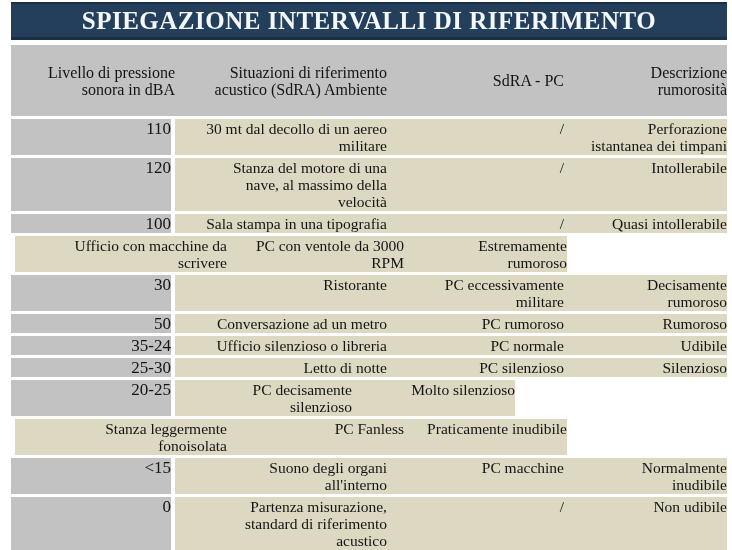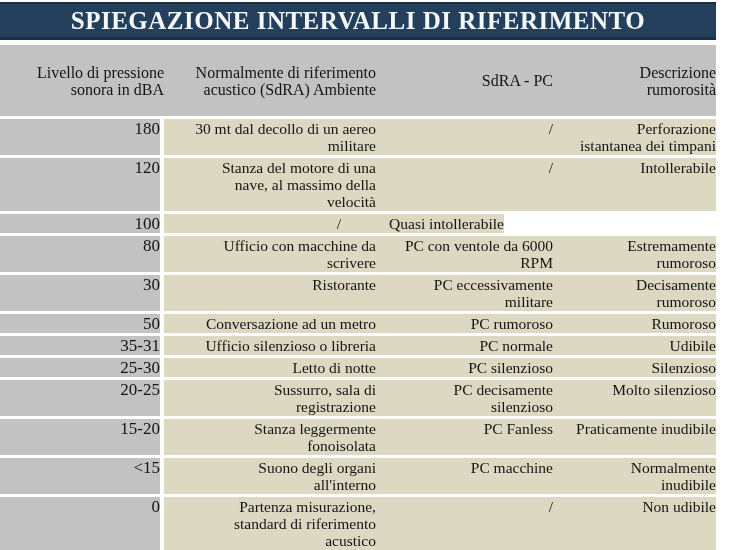--- a/index.html
+++ b/index.html
@@ -5,21 +5,21 @@
   html,body { margin:0; padding:0; }
   body {
     width:732px; height:550px;
     background:#ffffff;
     font-family:"Liberation Serif", serif;
     color:#141414;
     position:relative;
     overflow:hidden;
   }
   .tbl {
-    position:absolute; left:0; top:2px; width:716px;
+    position:absolute; left:11px; top:2px; width:716px;
   }
   .title-bar {
     background:#243f5c;
     border-top:2px solid #1a2e44;
     border-bottom:3px solid #1a2e44;
     height:33px;
     display:flex; align-items:center; justify-content:center;
     margin-bottom:5px;
   }
   .title-text {
@@ -58,29 +58,29 @@
 
 <div class="tbl">
 
   <div class="title-bar">
     <span class="title-text">SPIEGAZIONE INTERVALLI DI RIFERIMENTO</span>
   </div>
 
   <div class="row header-row">
     <div class="c c1h">Livello di pressione
 sonora in dBA</div>
-    <div class="c c2">Normalmente di riferimento
+    <div class="c c2">Situazioni di riferimento
 acustico (SdRA) Ambiente</div>
     <div class="c c3">SdRA - PC</div>
     <div class="c c4">Descrizione
 rumorosità</div>
   </div>
 
   <div class="row data-row">
-    <div class="c c1">180</div>
+    <div class="c c1">110</div>
     <div class="vgap"></div>
     <div class="c c2">30 mt dal decollo di un aereo
 militare</div>
     <div class="c c3">/</div>
     <div class="c c4">Perforazione
 istantanea dei timpani</div>
   </div>
 
   <div class="row data-row">
     <div class="c c1">120</div>
@@ -88,30 +88,30 @@
     <div class="c c2">Stanza del motore di una
 nave, al massimo  della
 velocità</div>
     <div class="c c3">/</div>
     <div class="c c4">Intollerabile</div>
   </div>
 
   <div class="row data-row">
     <div class="c c1">100</div>
     <div class="vgap"></div>
+    <div class="c c2">Sala stampa in una tipografia</div>
     <div class="c c3">/</div>
     <div class="c c4">Quasi intollerabile</div>
   </div>
 
   <div class="row data-row">
-    <div class="c c1">80</div>
     <div class="vgap"></div>
     <div class="c c2">Ufficio con macchine da
 scrivere</div>
-    <div class="c c3">PC con ventole da 6000
+    <div class="c c3">PC con ventole da 3000
 RPM</div>
     <div class="c c4">Estremamente
 rumoroso</div>
   </div>
 
   <div class="row data-row">
     <div class="c c1">30</div>
     <div class="vgap"></div>
     <div class="c c2">Ristorante</div>
     <div class="c c3">PC eccessivamente
@@ -122,47 +122,44 @@
 
   <div class="row data-row">
     <div class="c c1">50</div>
     <div class="vgap"></div>
     <div class="c c2">Conversazione ad un metro</div>
     <div class="c c3">PC rumoroso</div>
     <div class="c c4">Rumoroso</div>
   </div>
 
   <div class="row data-row">
-    <div class="c c1">35-31</div>
+    <div class="c c1">35-24</div>
     <div class="vgap"></div>
     <div class="c c2">Ufficio silenzioso  o libreria</div>
     <div class="c c3">PC normale</div>
     <div class="c c4">Udibile</div>
   </div>
 
   <div class="row data-row">
     <div class="c c1">25-30</div>
     <div class="vgap"></div>
     <div class="c c2">Letto di notte</div>
     <div class="c c3">PC silenzioso</div>
     <div class="c c4">Silenzioso</div>
   </div>
 
   <div class="row data-row">
     <div class="c c1">20-25</div>
     <div class="vgap"></div>
-    <div class="c c2">Sussurro, sala di
-registrazione</div>
     <div class="c c3">PC decisamente
 silenzioso</div>
     <div class="c c4">Molto silenzioso</div>
   </div>
 
   <div class="row data-row">
-    <div class="c c1">15-20</div>
     <div class="vgap"></div>
     <div class="c c2">Stanza leggermente
 fonoisolata</div>
     <div class="c c3">PC Fanless</div>
     <div class="c c4">Praticamente inudibile</div>
   </div>
 
   <div class="row data-row">
     <div class="c c1">&lt;15</div>
     <div class="vgap"></div>

